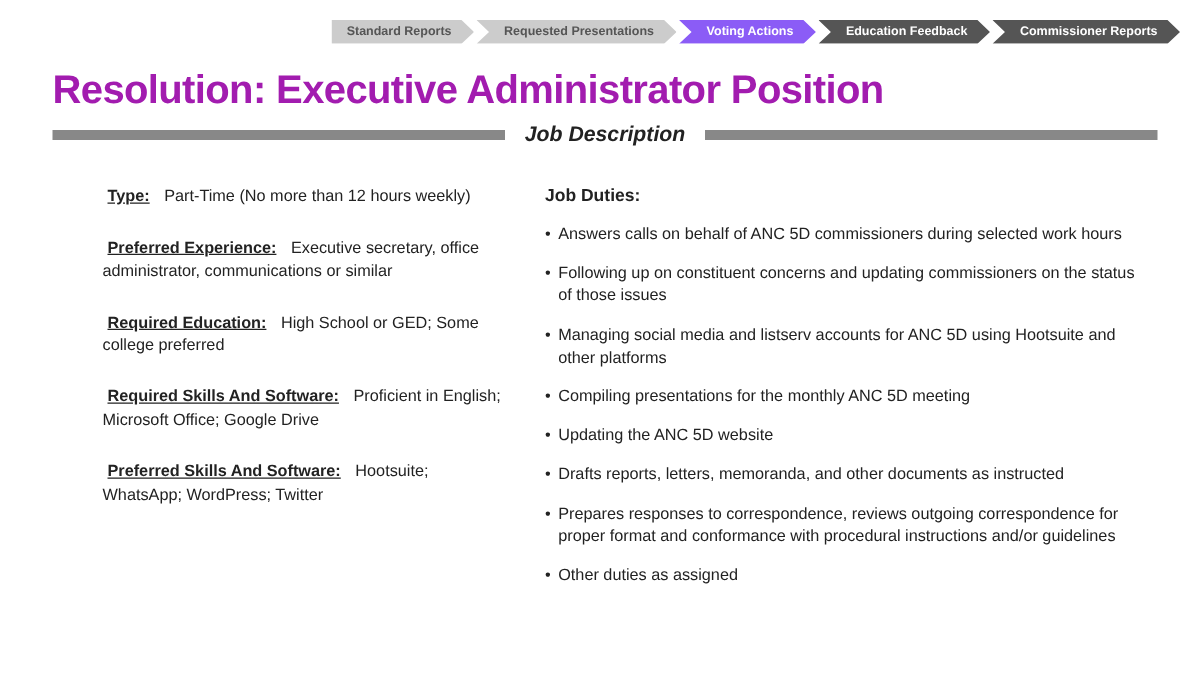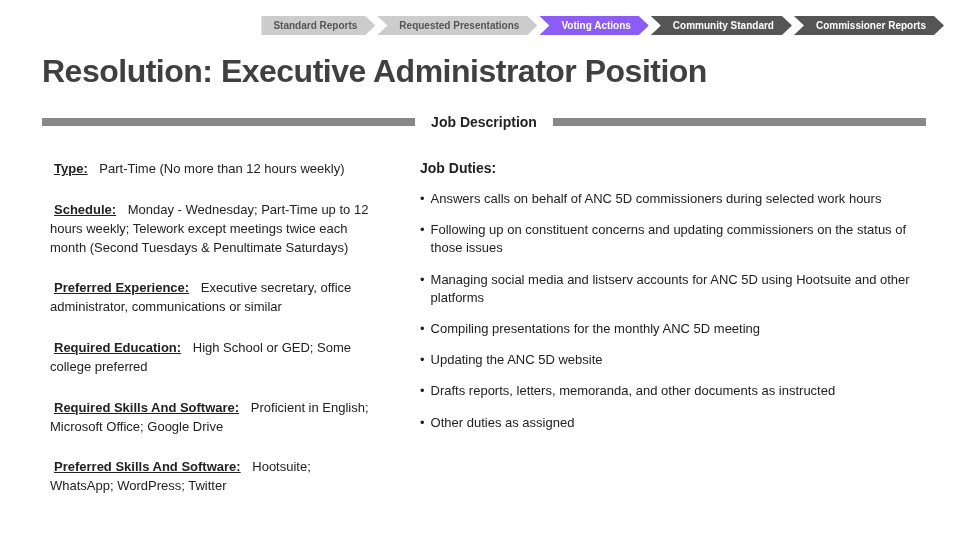--- a/index.html
+++ b/index.html
@@ -54,45 +54,47 @@
     }
 
     
     .main-content {
       padding: 10px 30px 10px 30px;
     }
 
     .page-title {
       font-size: 32px;
       font-weight: bold;
-      color: #404040;
-      margin-bottom: 16px;
+      color: #a21caf;
+      margin-bottom: 0;
       letter-spacing: -0.5px;
     }
 
     .section-header {
       display: flex;
       align-items: center;
       margin-bottom: 14px;
     }
     .section-header-line {
       flex: 1;
       height: 2px;
       background: #888;
     }
     .section-header-text {
       padding: 0 16px;
-      font-size: 14px;
+      font-size: 17px;
       font-weight: bold;
       color: #222;
+      font-style: italic;
     }
 
     .two-col {
       display: flex;
-      gap: 30px;
+      gap: 14px;
+      margin-left: 32px;
     }
     .left-col {
       flex: 0 0 340px;
       max-width: 340px;
     }
     .right-col {
       flex: 1;
     }
 
     .info-block {
@@ -130,21 +132,21 @@
   </style>
 </head>
 <body>
 
 <div class="top-nav">
   <div class="nav-steps">
 
   <div class="nav-step">Standard Reports</div>
       <div class="nav-step">Requested Presentations</div>
       <div class="nav-step active">Voting Actions</div>
-      <div class="nav-step dark">Community Standard</div>
+      <div class="nav-step dark">Education Feedback</div>
       <div class="nav-step dark">Commissioner Reports</div>
     </div>
 </div>
 
 <div class="main-content">
   <h1 class="page-title">Resolution: Executive Administrator Position</h1>
 
   <div class="section-header">
     <div class="section-header-line"></div>
     <span class="section-header-text">Job Description</span>
@@ -153,24 +155,20 @@
 
   <div class="two-col">
 
     <div class="left-col">
 
       <div class="info-block">
         <span class="label">Type:</span>
         <span>Part-Time (No more than 12 hours weekly)</span>
       </div>
 
-      <div class="info-block">
-        <span class="label">Schedule:</span>
-        <span>Monday - Wednesday; Part-Time up to 12 hours weekly; Telework except meetings twice each month (Second Tuesdays &amp; Penultimate Saturdays)</span>
-      </div>
 
 
       <div class="info-block">
         <span class="label">Preferred Experience:</span>
         <span>Executive secretary, office administrator, communications or similar</span>
       </div>
 
       <div class="info-block">
         <span class="label">Required Education:</span>
         <span>High School or GED; Some college preferred</span>
@@ -191,17 +189,18 @@
     <div class="right-col">
       <div class="duties-title">Job Duties:</div>
       <ul class="duties-list">
 
       <li>Answers calls on behalf of ANC 5D commissioners during selected work hours</li>
           <li>Following up on constituent concerns and updating commissioners on the status of those issues</li>
           <li>Managing social media and listserv accounts for ANC 5D using Hootsuite and other platforms</li>
           <li>Compiling presentations for the monthly ANC 5D meeting</li>
           <li>Updating the ANC 5D website</li>
           <li>Drafts reports, letters, memoranda, and other documents as instructed</li>
+          <li>Prepares responses to correspondence, reviews outgoing correspondence for proper format and conformance with procedural instructions and/or guidelines</li>
           <li>Other duties as assigned</li>
         </ul>
     </div>
   </div>
 </div>
 
 </body></html>

